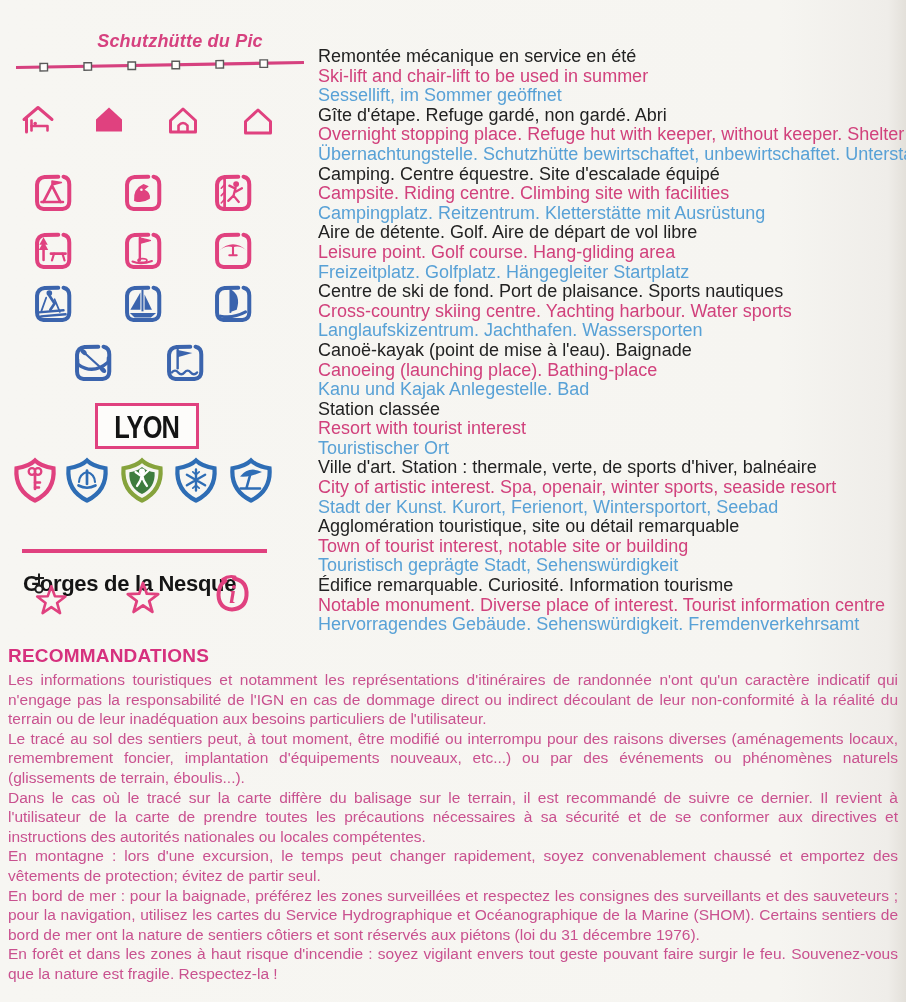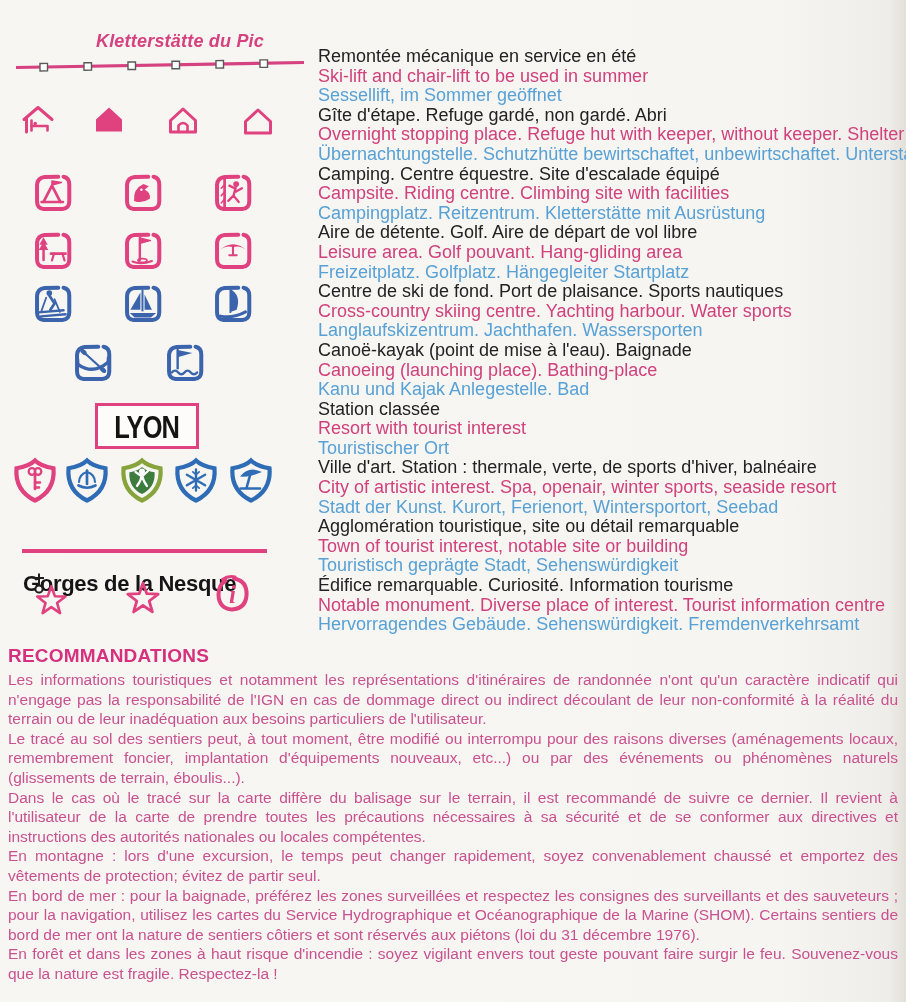--- a/index.html
+++ b/index.html
@@ -58,21 +58,21 @@
     text-align:justify;
   }
 </style>
 </head>
 <body>
 
 <div class="page">
 
   <div class="left-panel">
 
-    <div class="tele-label">Kletterstätte du Pic</div>
+    <div class="tele-label">Schutzhütte du Pic</div>
 
     <svg class="tele-line" width="292" height="14">
       <line x1="2" y1="8.5" x2="290" y2="5.5" stroke="#d6417f" stroke-width="3.2"></line>
       <g fill="#fdfdfb" stroke="#5a5a5a" stroke-width="1.4">
         <rect x="26" y="4.6" width="7.5" height="7.5"></rect>
         <rect x="70" y="4.2" width="7.5" height="7.5"></rect>
         <rect x="114" y="3.8" width="7.5" height="7.5"></rect>
         <rect x="158" y="3.4" width="7.5" height="7.5"></rect>
         <rect x="202" y="3.0" width="7.5" height="7.5"></rect>
         <rect x="246" y="2.6" width="7.5" height="7.5"></rect>
@@ -273,21 +273,21 @@
       <div class="legend-line lang-fr">Remontée mécanique en service en été</div>
       <div class="legend-line lang-en">Ski-lift and chair-lift to be used in summer</div>
       <div class="legend-line lang-de">Sessellift, im Sommer geöffnet</div>
       <div class="legend-line lang-fr">Gîte d'étape. Refuge gardé, non gardé. Abri</div>
       <div class="legend-line lang-en">Overnight stopping place. Refuge hut with keeper, without keeper. Shelter</div>
       <div class="legend-line lang-de">Übernachtungstelle. Schutzhütte bewirtschaftet, unbewirtschaftet. Unterstand</div>
       <div class="legend-line lang-fr">Camping. Centre équestre. Site d'escalade équipé</div>
       <div class="legend-line lang-en">Campsite. Riding centre. Climbing site with facilities</div>
       <div class="legend-line lang-de">Campingplatz. Reitzentrum. Kletterstätte mit Ausrüstung</div>
       <div class="legend-line lang-fr">Aire de détente. Golf. Aire de départ de vol libre</div>
-      <div class="legend-line lang-en">Leisure area. Golf pouvant. Hang-gliding area</div>
+      <div class="legend-line lang-en">Leisure point. Golf course. Hang-gliding area</div>
       <div class="legend-line lang-de">Freizeitplatz. Golfplatz. Hängegleiter Startplatz</div>
       <div class="legend-line lang-fr">Centre de ski de fond. Port de plaisance. Sports nautiques</div>
       <div class="legend-line lang-en">Cross-country skiing centre. Yachting harbour. Water sports</div>
       <div class="legend-line lang-de">Langlaufskizentrum. Jachthafen. Wassersporten</div>
       <div class="legend-line lang-fr">Canoë-kayak (point de mise à l'eau). Baignade</div>
       <div class="legend-line lang-en">Canoeing (launching place). Bathing-place</div>
       <div class="legend-line lang-de">Kanu und Kajak Anlegestelle. Bad</div>
       <div class="legend-line lang-fr">Station classée</div>
       <div class="legend-line lang-en">Resort with tourist interest</div>
       <div class="legend-line lang-de">Touristischer Ort</div>

